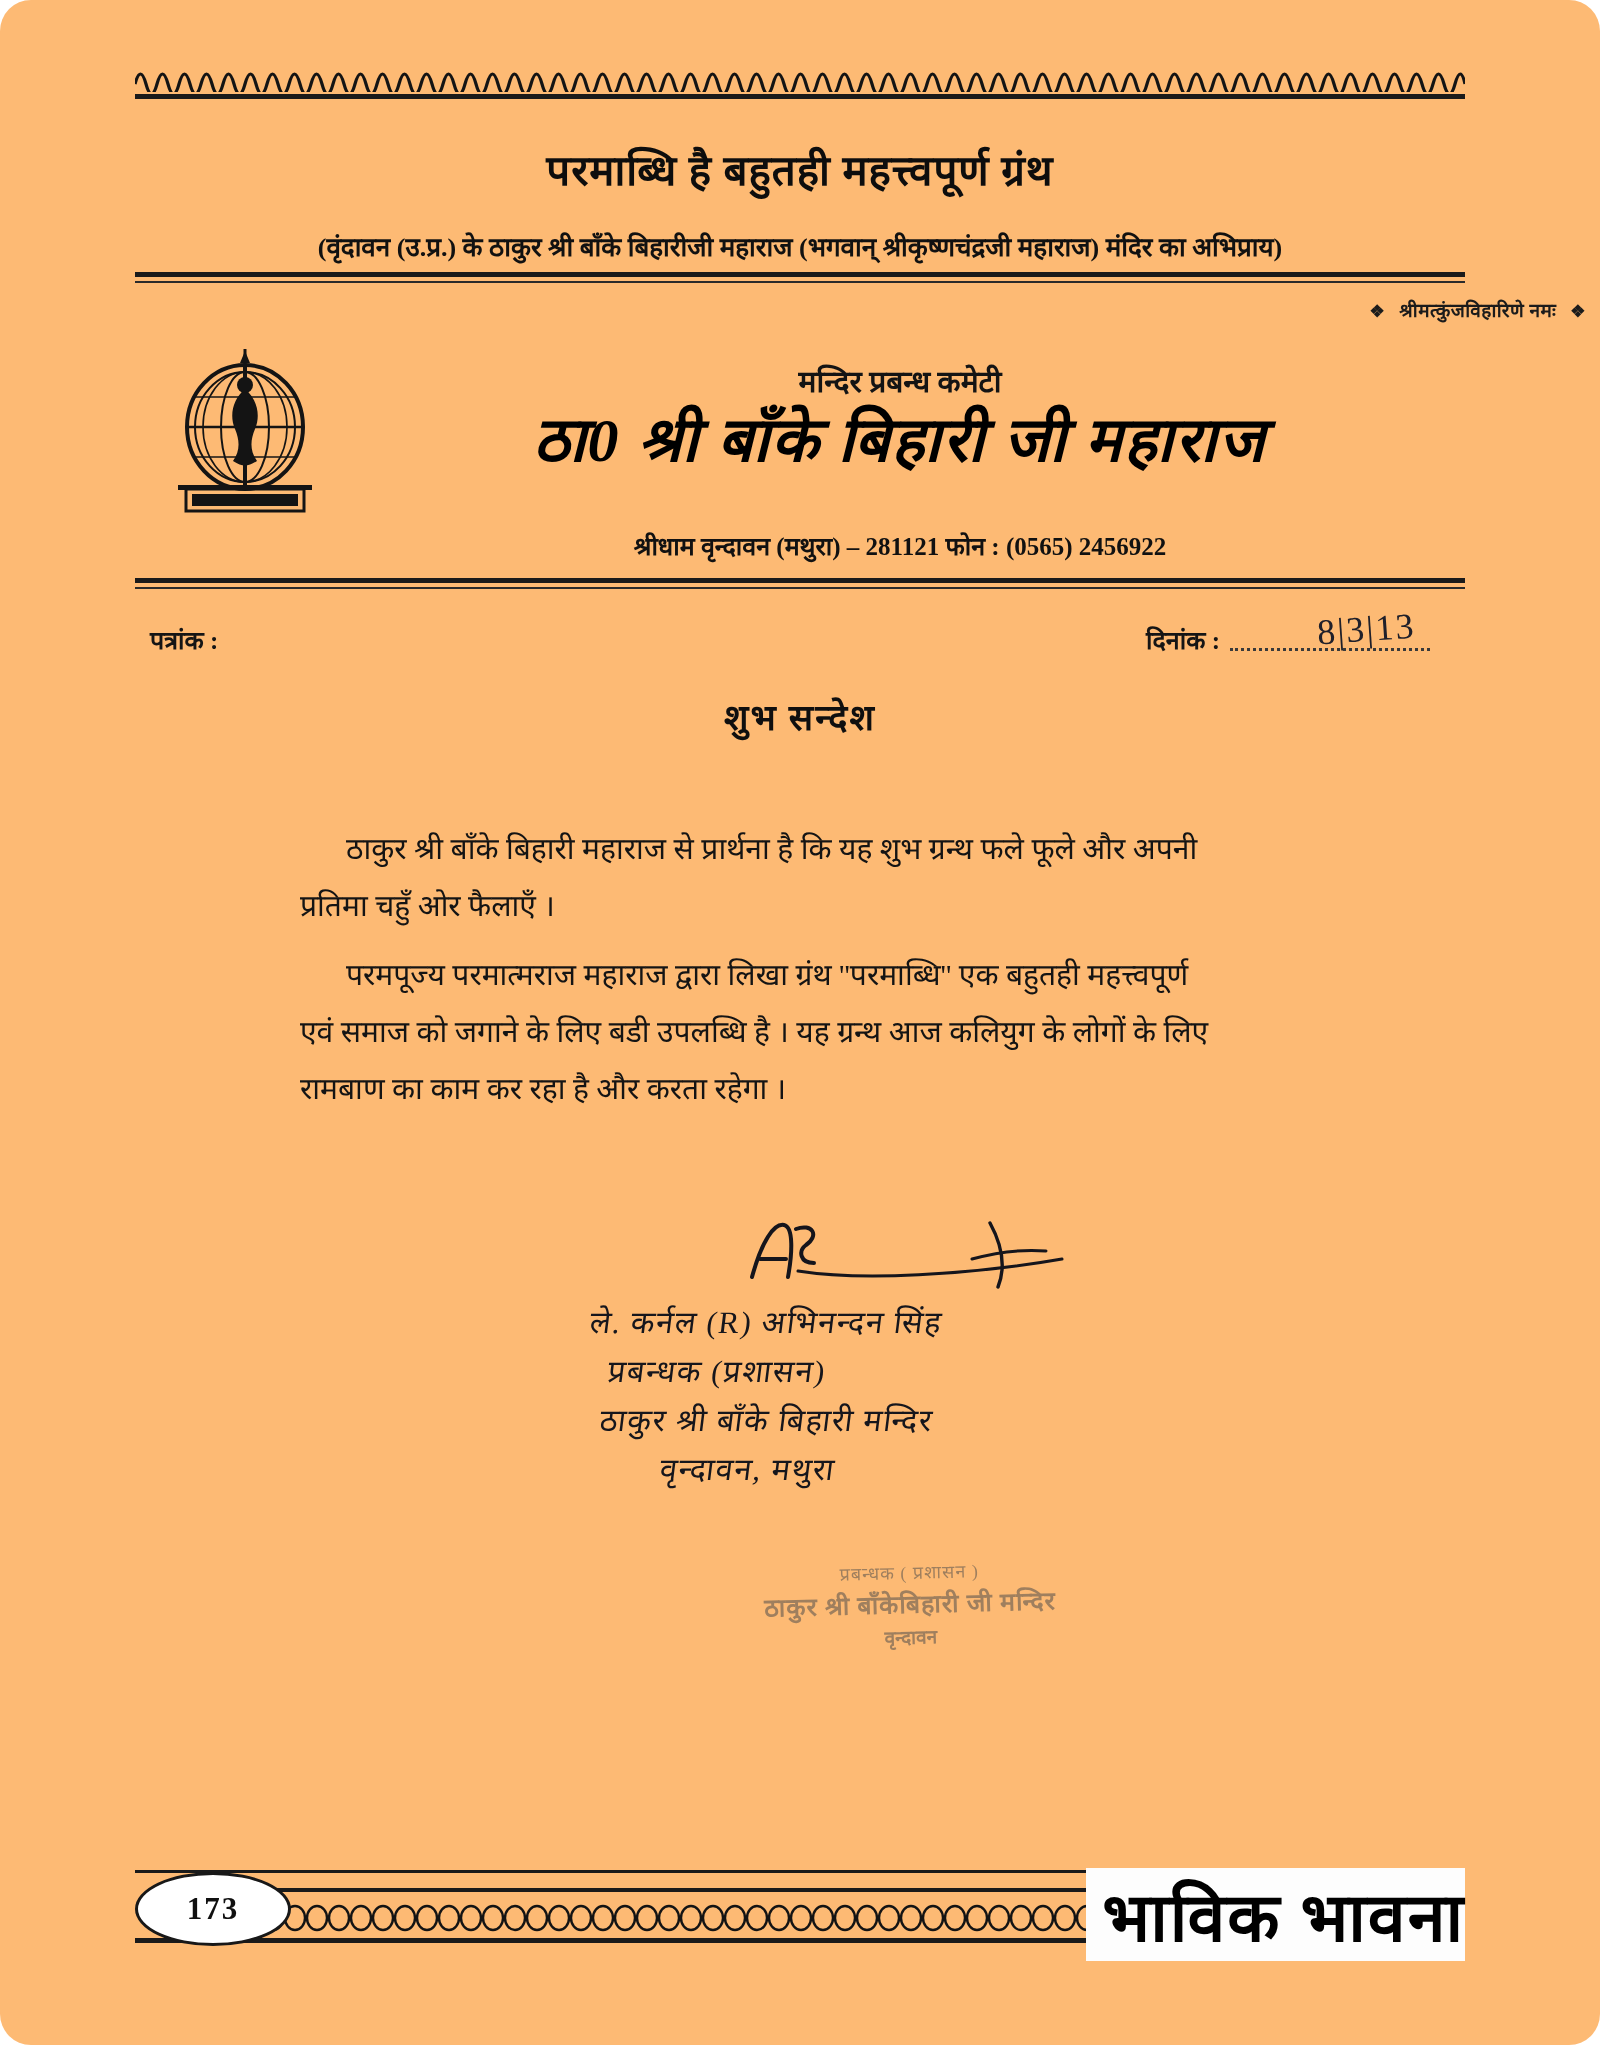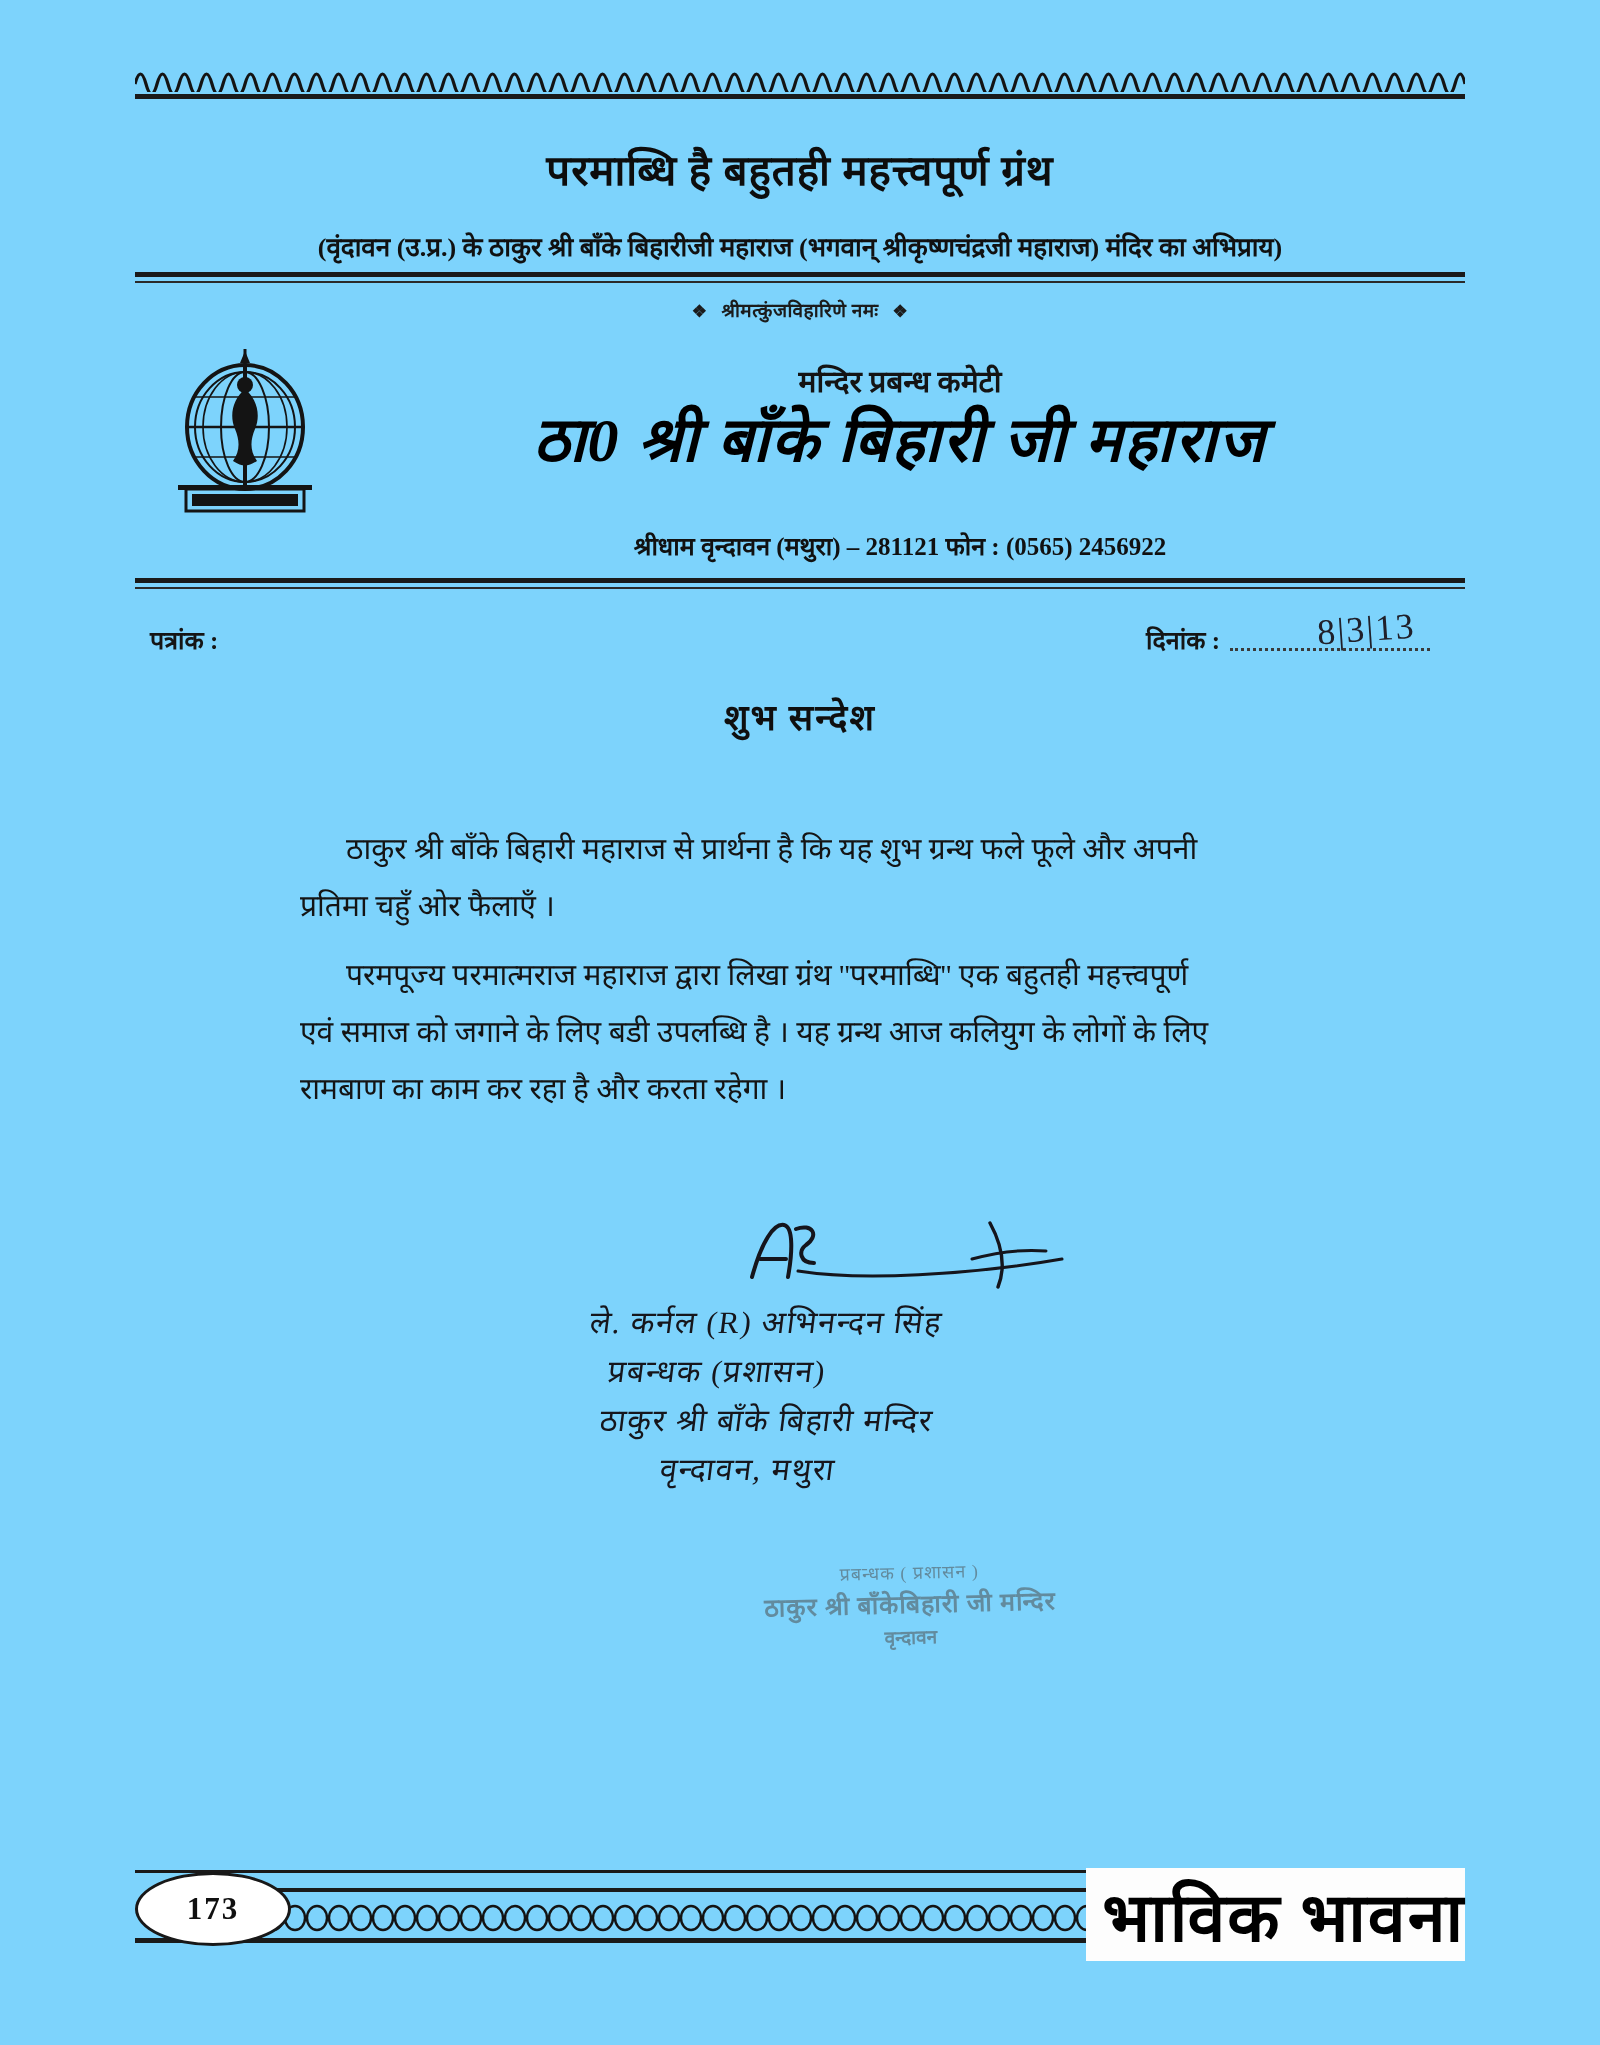--- a/index.html
+++ b/index.html
@@ -13,21 +13,22 @@
     font-family: "Liberation Sans", sans-serif;
     color: #111111;
     position: relative;
     overflow: hidden;
   }
 
   .page {
     position: relative;
     width: 1600px;
     height: 2045px;
-    background: #7dd3fc;
+    background: #fdba74;
+    border-radius: 31px;
   }
 
   
   .wave-band {
     position: absolute;
     left: 135px;
     top: 62px;
     width: 1330px;
     height: 30px;
   }
@@ -73,21 +74,21 @@
     color: #111111;
     white-space: nowrap;
   }
 
   
   .mangal {
     position: absolute;
     left: 0;
     top: 297px;
     width: 1600px;
-    text-align: center;
+    text-align: right;
     font-family: "Liberation Serif", serif;
     font-size: 19px;
     font-weight: 600;
     color: #1b1b1b;
     letter-spacing: 0.5px;
   }
   .mangal .dia { font-size: 17px; padding: 0 14px; }
 
   .emblem {
     position: absolute;

